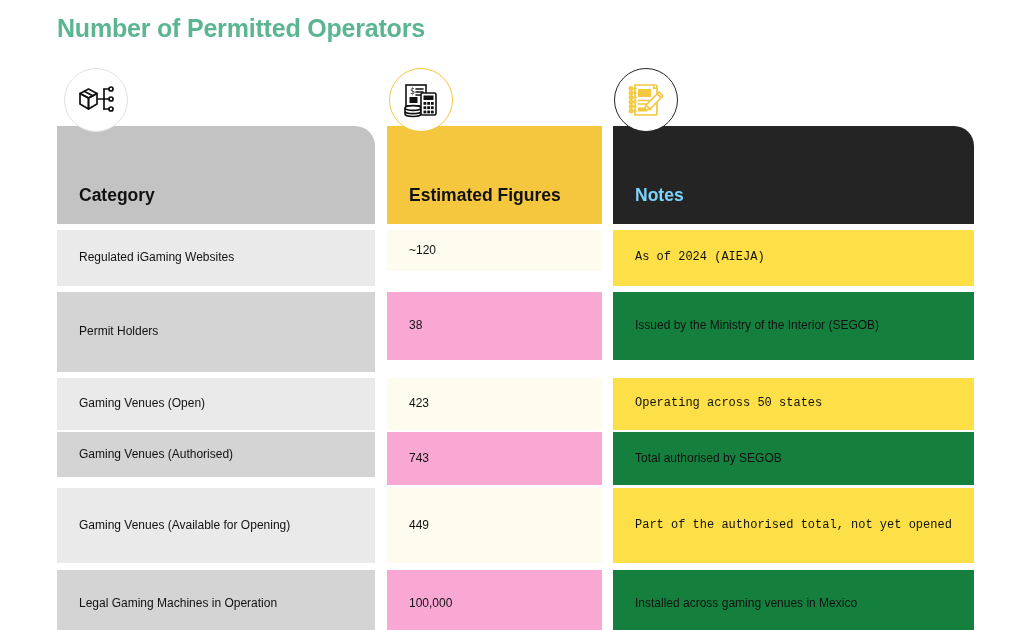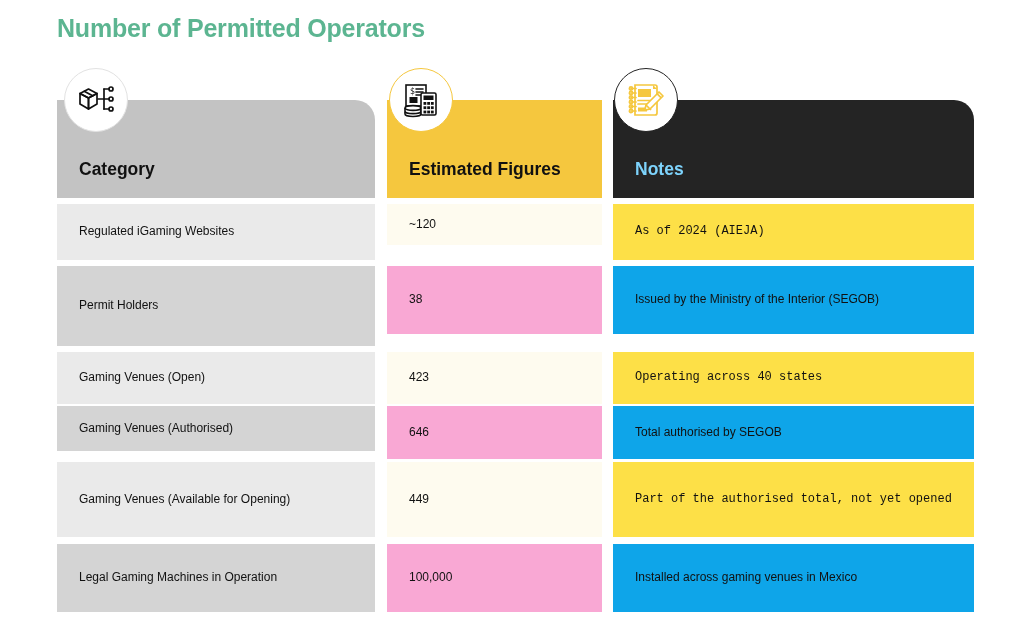--- a/index.html
+++ b/index.html
@@ -47,20 +47,21 @@
 
   
   .hcell {
     height: 98px;
     box-sizing: border-box;
     display: flex;
     align-items: flex-end;
     padding: 0 0 18px 22px;
     font-size: 17.5px;
     font-weight: bold;
+    margin-top: 26px;
   }
   .hcell.cat {
     background: #c3c3c3;
     color: #111111;
     border-top-right-radius: 20px;
   }
   .hcell.fig {
     background: #f5c73e;
     color: #111111;
     border-top-right-radius: 0px;
@@ -77,21 +78,21 @@
     display: flex;
     align-items: center;
     padding: 14px 20px 14px 22px;
     font-size: 12px;
     line-height: 1.32;
     color: #111111;
   }
   .cell.c1.odd  { background: #eaeaea; }
   .cell.c1.even { background: #d4d4d4; }
   .cell.c3.odd  { background: #fde047; font-family: Liberation Mono, monospace; }
-  .cell.c3.even { background: #0ea5e9; }
+  .cell.c3.even { background: #15803d; }
   .cell.c2.odd  { background: #fefbef; }
   .cell.c2.even { background: #f9a8d4; }
 
   .rowspacer { height: 6px; background: #ffffff; }
 
   
   .badge {
     position: absolute;
     width: 64px;
     height: 64px;
@@ -172,35 +173,35 @@
 
     <div class="cell c1 odd" style="height:52px">
       <span>Gaming Venues (Open)</span>
     </div>
     <div class="gap"></div>
     <div class="cell c2 odd" style="height:52px">
       <span>423</span>
     </div>
     <div class="gap"></div>
     <div class="cell c3 odd" style="height:52px">
-      <span>Operating across 40 states</span>
+      <span>Operating across 50 states</span>
     </div>
 
     <div class="rowspacer" style="height:2px"></div>
     <div class="gap"></div>
     <div class="rowspacer" style="height:2px"></div>
     <div class="gap"></div>
     <div class="rowspacer" style="height:2px"></div>
 
     <div class="cell c1 even" style="height:45px">
       <span>Gaming Venues (Authorised)</span>
     </div>
     <div class="gap"></div>
     <div class="cell c2 even" style="height:53px">
-      <span>646</span>
+      <span>743</span>
     </div>
     <div class="gap"></div>
     <div class="cell c3 even" style="height:53px">
       <span>Total authorised by SEGOB</span>
     </div>
 
     <div class="rowspacer" style="height:3px"></div>
     <div class="gap"></div>
     <div class="rowspacer" style="height:3px"></div>
     <div class="gap"></div>

